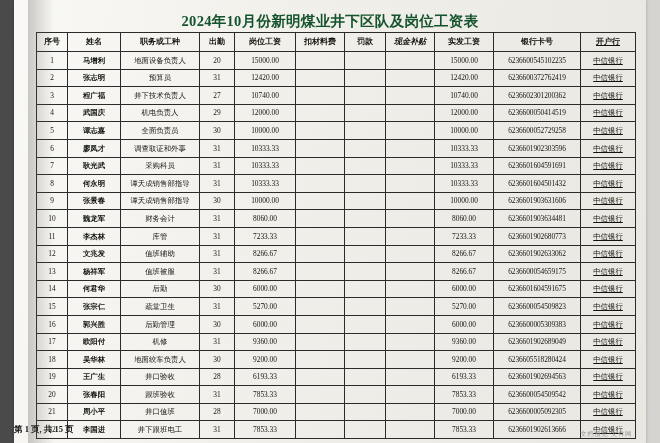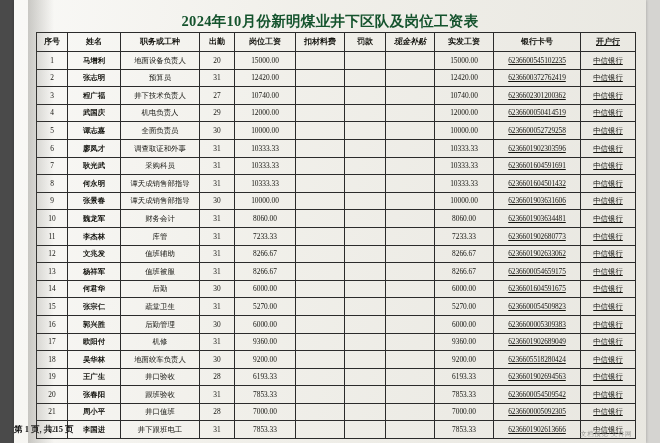--- a/index.html
+++ b/index.html
@@ -89,21 +89,21 @@
   td.post, th.post { width: 78px; }
   td.att, th.att { width: 34px; }
   td.base, th.base { width: 60px; margin-left: 28px; }
   td.mat, th.mat { width: 48px; margin-top: 20px; }
   td.fine, th.fine { width: 40px; }
   td.cash, th.cash { width: 48px; font-style: italic; }
   td.actual, th.actual { width: 58px; }
   td.bank, th.bank { width: 86px; }
   td.branch, th.branch { width: 54px; text-decoration: underline; }
 
-  td.bank { font-size: 7px; letter-spacing: -0.1px; text-decoration: underline; }
+  td.bank { font-size: 7px; letter-spacing: -0.1px; }
   td.actual, td.base { font-size: 7.2px; }
 
   .footer {
     position: absolute;
     left: 0;
     bottom: 7px;
     width: 100%;
     font-size: 8.5px;
     font-weight: bold;
     color: #111;

